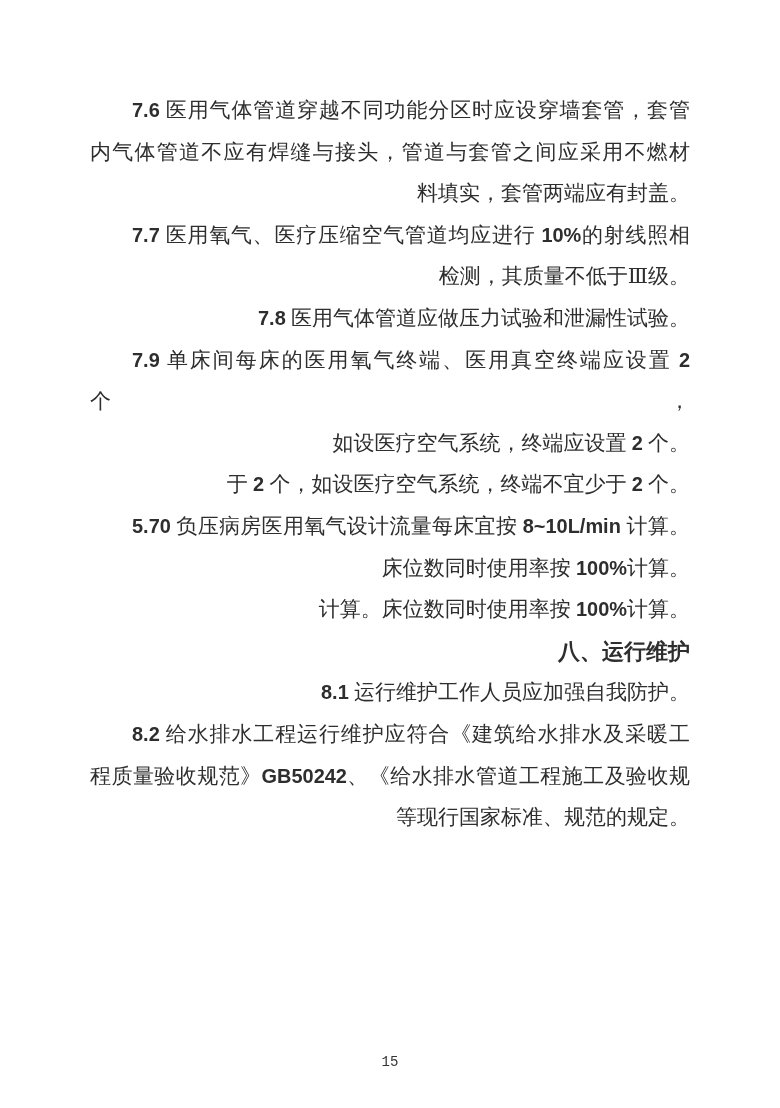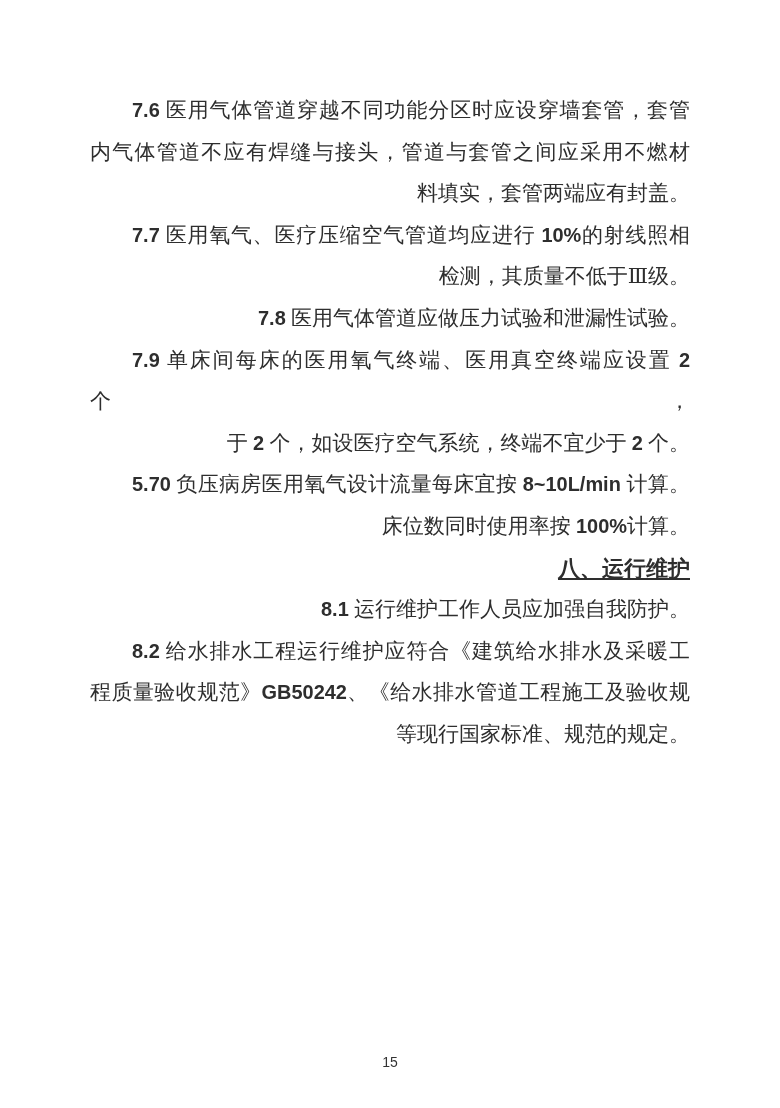--- a/index.html
+++ b/index.html
@@ -38,29 +38,28 @@
   .num {
     font-family: "Liberation Sans", "DejaVu Sans", sans-serif;
     font-weight: 700;
     font-size: 0.95em;
   }
   
   .para.heading .line {
     font-family: "Liberation Sans", "DejaVu Sans", sans-serif;
     font-weight: 700;
     font-size: 22px;
-    text-decoration: underline;
   }
   .page-footer {
     position: absolute;
     left: 0;
     right: 0;
     top: 1054px;
     text-align: center;
-    font-family: Liberation Sans, sans-serif;
+    font-family: Liberation Mono, monospace;
     font-size: 14px;
     color: #333333;
   }
 </style>
 </head>
 <body>
 
 <div class="page">
   <div class="doc-body">
       <div class="para body">
@@ -70,29 +69,31 @@
       </div>
       <div class="para body">
         <div class="line first full"><span class="num">7.7</span> 医用氧气、医疗压缩空气管道均应进行 <span class="num">10%</span>的射线照相</div>
         <div class="line">检测，其质量不低于Ⅲ级。</div>
       </div>
       <div class="para body">
         <div class="line first"><span class="num">7.8</span> 医用气体管道应做压力试验和泄漏性试验。</div>
       </div>
       <div class="para body">
         <div class="line first full"><span class="num">7.9</span> 单床间每床的医用氧气终端、医用真空终端应设置 <span class="num">2</span> 个，</div>
+        <div class="line">如设医疗空气系统，终端应设置 <span class="num">2</span> 个。</div>
       </div>
       <div class="para body">
         <div class="line">于 <span class="num">2</span> 个，如设医疗空气系统，终端不宜少于 <span class="num">2</span> 个。</div>
       </div>
       <div class="para body">
         <div class="line first full"><span class="num">5.70</span> 负压病房医用氧气设计流量每床宜按 <span class="num">8~10L/min</span> 计算。</div>
         <div class="line">床位数同时使用率按 <span class="num">100%</span>计算。</div>
       </div>
       <div class="para body">
+        <div class="line">计算。床位数同时使用率按 <span class="num">100%</span>计算。</div>
       </div>
       <div class="para heading">
         <div class="line first">八、运行维护</div>
       </div>
       <div class="para body">
         <div class="line first"><span class="num">8.1</span> 运行维护工作人员应加强自我防护。</div>
       </div>
       <div class="para body">
         <div class="line first full"><span class="num">8.2</span> 给水排水工程运行维护应符合《建筑给水排水及采暖工</div>
         <div class="line full">程质量验收规范》<span class="num">GB50242</span>、《给水排水管道工程施工及验收规</div>

